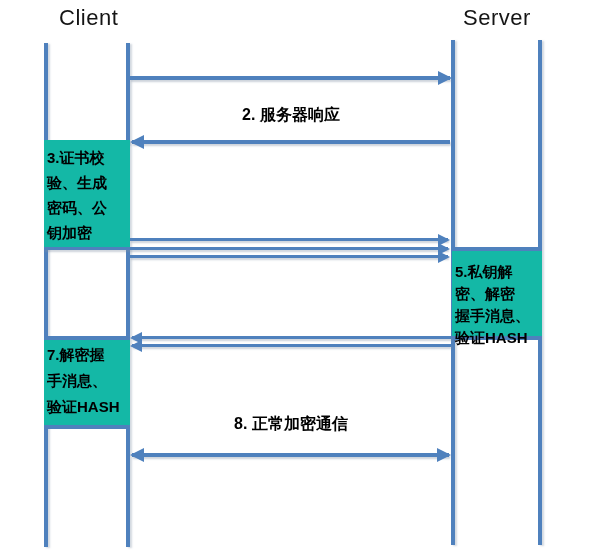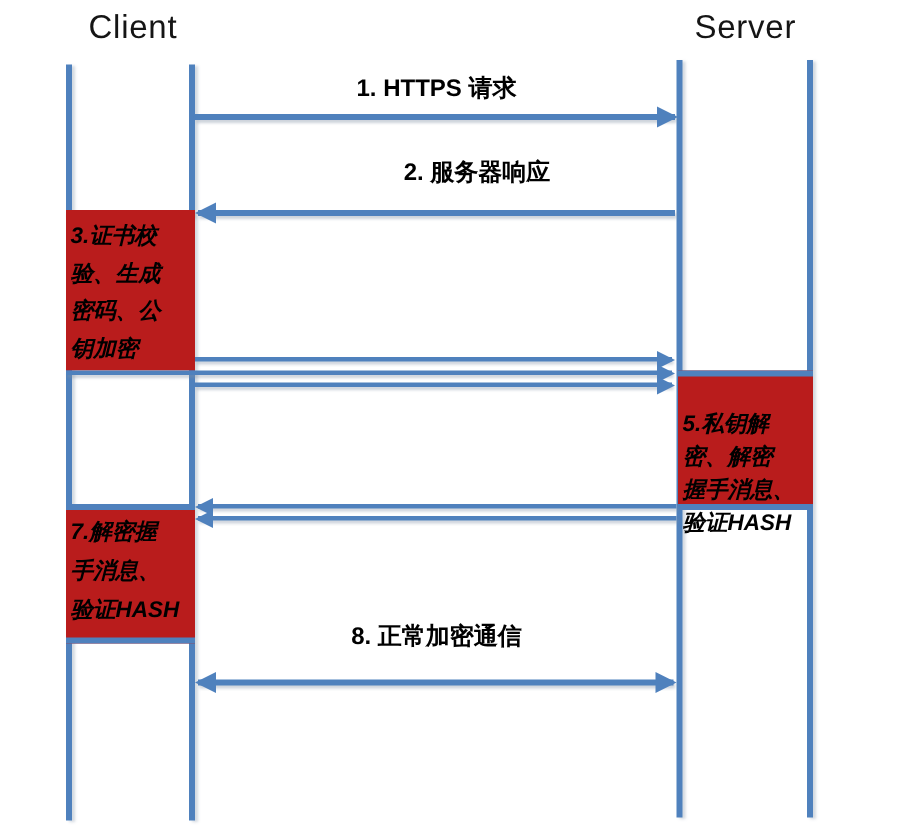--- a/index.html
+++ b/index.html
@@ -36,49 +36,48 @@
     border-left:14px solid var(--line);
   }
   .head.left{
     left:-2px;
     border-top:7px solid transparent; border-bottom:7px solid transparent;
     border-right:14px solid var(--line);
   }
   .head.small.right{ border-top-width:6px; border-bottom-width:6px; border-left-width:12px; }
   .head.small.left{ border-top-width:6px; border-bottom-width:6px; border-right-width:12px; }
   .note{
-    position:absolute; background:#b91c1c;
+    position:absolute; background:#14b8a6;
     font-weight:bold; color:#000; white-space:pre-line;
-    padding:2px 2px 0 3px; box-sizing:border-box;font-style:italic;
+    padding:2px 2px 0 3px; box-sizing:border-box;
   }
   .note.bt{ border-top:4px solid var(--line); }
   .note.bb{ border-bottom:4px solid var(--line); }
   #note3{ left:44px; top:140px; width:86px; height:107px; font-size:15px; line-height:25px; padding-top:5px;}
-  #note5{ left:452px; top:247px; width:90px; height:93px; font-size:15px; line-height:22px; padding-top:21px;}
+  #note5{ left:452px; top:247px; width:90px; height:93px; font-size:15px; line-height:22px; padding-top:10px;}
   #note7{ left:44px; top:336px; width:86px; height:93px; font-size:15px; line-height:26px; }
 </style>
 </head>
 <body>
 
 <div class="canvas">
 
   <div class="actor-label" style="left:59px; top:5px;">Client</div>
   <div class="actor-label" style="left:463px; top:5px;">Server</div>
 
   <div class="vline" style="left:44px; top:43px; height:504px;"></div>
   <div class="vline" style="left:126px; top:43px; height:504px;"></div>
   <div class="vline" style="left:451px; top:40px; height:505px;"></div>
   <div class="vline" style="left:538px; top:40px; height:505px;"></div>
 
-  <div class="msg-label" style="top:49px;">1. HTTPS 请求</div>
   <div class="hline" style="left:130px; top:76px; width:320px;">
     <span class="head right"></span>
   </div>
 
-  <div class="msg-label" style="top:105px;margin-left:27px;">2. 服务器响应</div>
+  <div class="msg-label" style="top:105px;">2. 服务器响应</div>
   <div class="hline" style="left:132px; top:140px; width:318px;">
     <span class="head left"></span>
   </div>
 
   <div class="hline" style="left:44px; top:140px; width:86px;"></div>
 
   <div class="note" id="note3">3.证书校
 验、生成
 密码、公
 钥加密</div>

